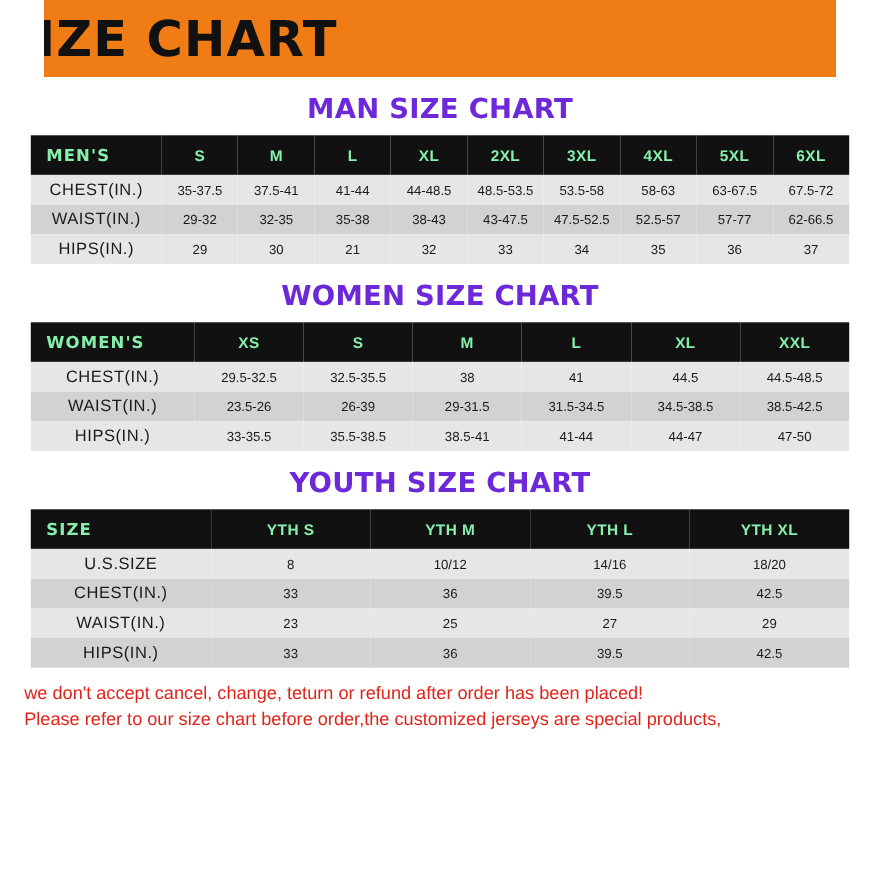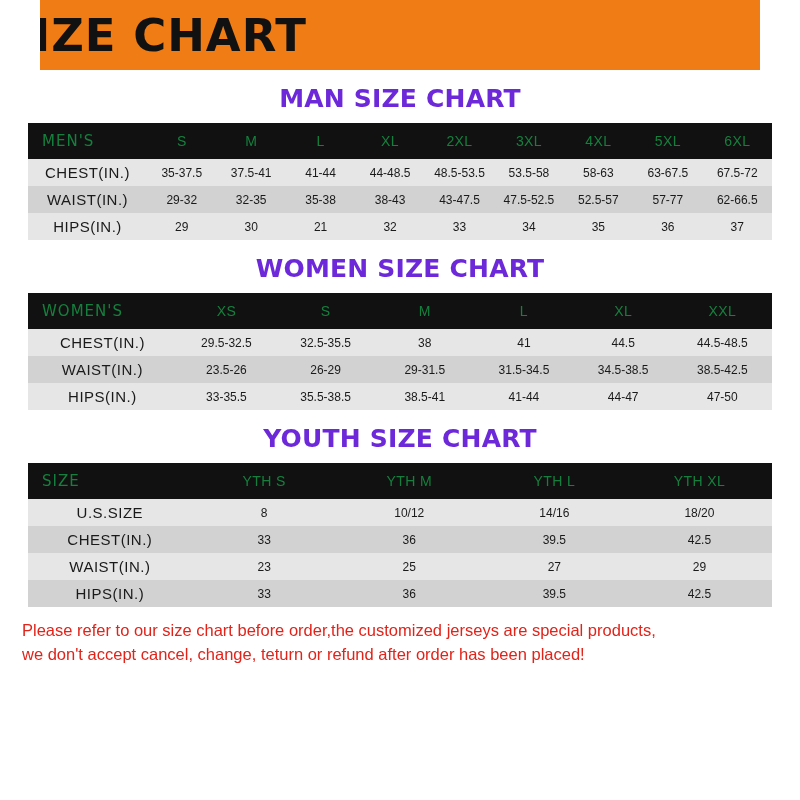--- a/index.html
+++ b/index.html
@@ -73,22 +73,22 @@
   table.size-table td {
     text-align: center;
     font-size: 12px;
     color: #1a1a1a;
     padding: 5px 2px;
     font-family: "Liberation Sans", sans-serif;
     white-space: nowrap;
   }
   table.size-table thead th {
     background: #111111;
-    color: #15803d;
-    font-weight: normal;
+    color: #86efac;
+    font-weight: bold;
     font-size: 14px;
     padding: 9px 2px;
     letter-spacing: 0.4px;
   }
   table.size-table thead th.corner {
     text-align: left;
     padding-left: 14px;
     font-family: "DejaVu Sans", sans-serif;
     font-size: 15px;
     letter-spacing: 1px;
@@ -224,21 +224,21 @@
           <td>29.5-32.5</td>
           <td>32.5-35.5</td>
           <td>38</td>
           <td>41</td>
           <td>44.5</td>
           <td>44.5-48.5</td>
         </tr>
         <tr class="even">
           <td class="rowhead">WAIST(IN.)</td>
           <td>23.5-26</td>
-          <td>26-29</td>
+          <td>26-39</td>
           <td>29-31.5</td>
           <td>31.5-34.5</td>
           <td>34.5-38.5</td>
           <td>38.5-42.5</td>
         </tr>
         <tr class="odd">
           <td class="rowhead">HIPS(IN.)</td>
           <td>33-35.5</td>
           <td>35.5-38.5</td>
           <td>38.5-41</td>
@@ -296,17 +296,17 @@
           <td>33</td>
           <td>36</td>
           <td>39.5</td>
           <td>42.5</td>
         </tr>
       </tbody>
     </table>
   </div>
 
   <div class="note">
+    <div>we don't accept cancel, change, teturn or refund after order has been placed!</div>
     <div>Please refer to our size chart before order,the customized jerseys are special products,</div>
-    <div>we don't accept cancel, change, teturn or refund after order has been placed!</div>
   </div>
 
 </div>
 
 </body></html>

